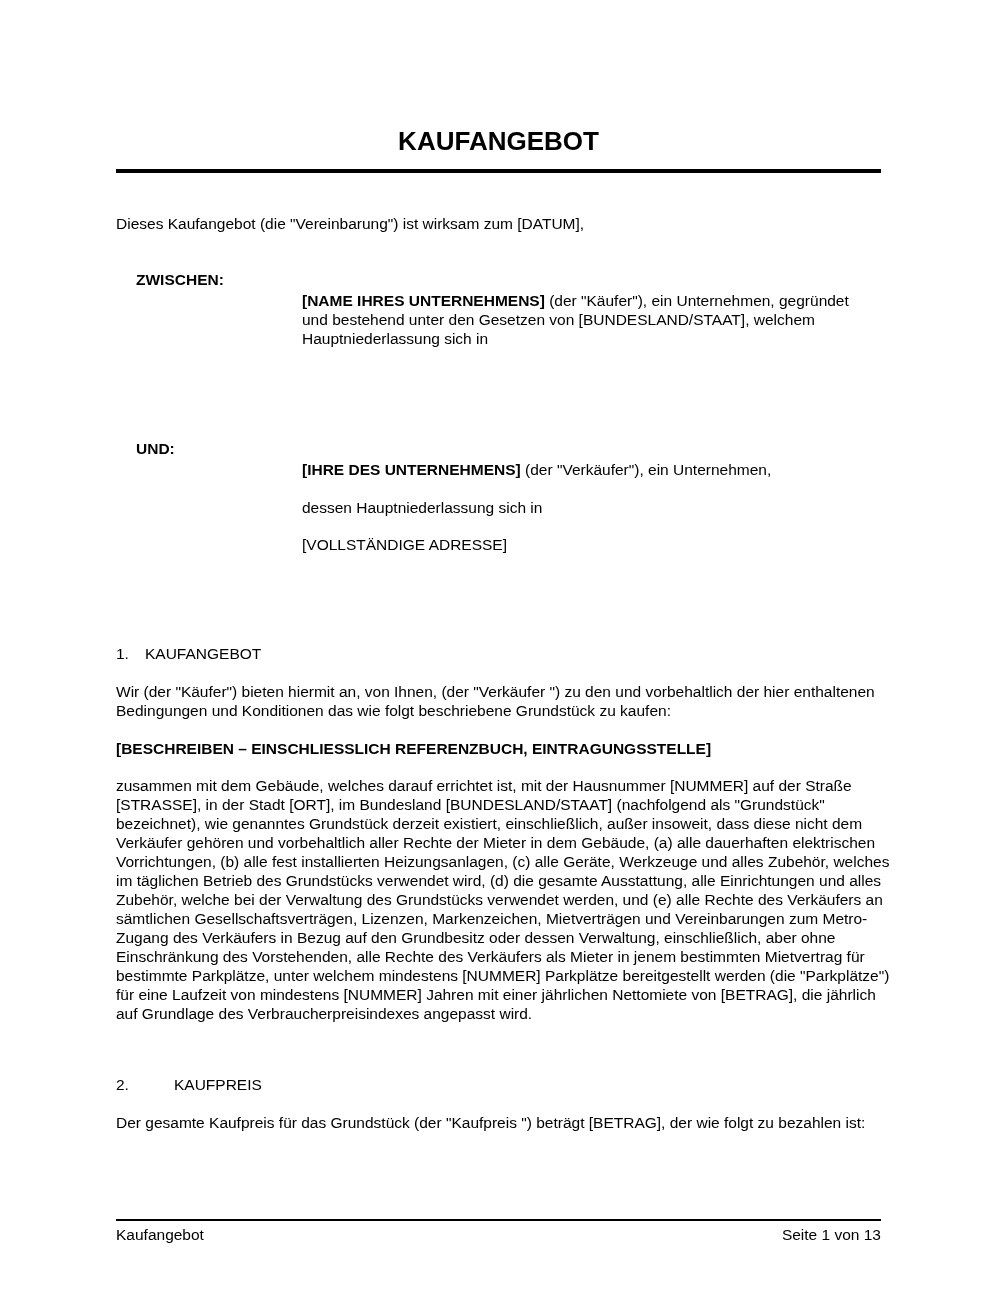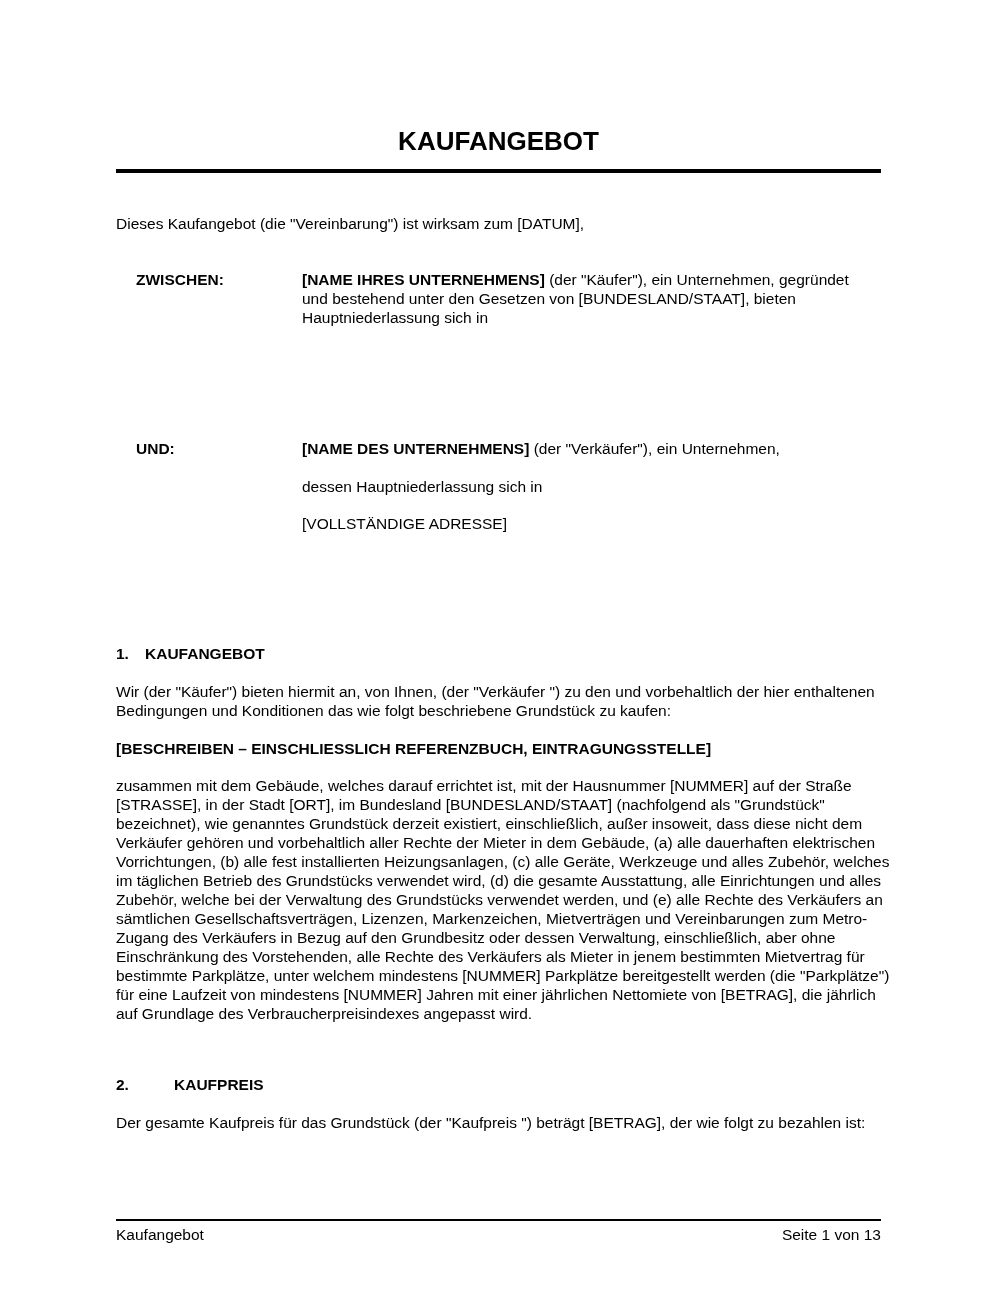--- a/index.html
+++ b/index.html
@@ -13,25 +13,25 @@
       text-align: center; font-weight: bold; font-size: 26px; letter-spacing: 0px;
     }
     .title-rule {
       position: absolute; left: 116px; width: 765px; top: 157px; height: 4px; background: #000;
     }
     .intro { position: absolute; left: 116px; top: 202px; line-height: 19px; }
     .party-label {
       position: absolute; left: 116px; font-weight: bold; line-height: 19px; margin-left: 20px;
     }
     .party-body {
-      position: absolute; left: 302px; width: 585px; line-height: 19px;
+      position: absolute; left: 302px; width: 585px; line-height: 19px; margin-top: 21px;
     }
     .party-body .p { margin: 0; }
     .gap { height: 18px; }
-    .sec-head { position: absolute; left: 116px; font-weight: bold; line-height: 19px; }
+    .sec-head { position: absolute; left: 116px; font-weight: normal; line-height: 19px; }
     .sec-head .num { display: inline-block; }
     .para { position: absolute; left: 116px; width: 775px; line-height: 19px; }
     .footer-rule {
       position: absolute; left: 116px; width: 765px; top: 1207px; height: 2px; background: #000;
     }
     .footer-left { position: absolute; left: 116px; top: 1213px; line-height: 19px; }
     .footer-right { position: absolute; right: 119px; top: 1213px; line-height: 19px; }
     b { font-weight: bold; }
   </style>
 </head>
@@ -41,31 +41,31 @@
 
   <div class="title">KAUFANGEBOT</div>
   <div class="title-rule"></div>
 
   <div class="intro">Dieses Kaufangebot (die "Vereinbarung") ist wirksam zum [DATUM],</div>
 
   <div class="party-label" style="top:258px;">ZWISCHEN:</div>
   <div class="party-body" style="top:258px;">
     <div class="p">
       <b>[NAME IHRES UNTERNEHMENS]</b><span> (der "Käufer"), ein Unternehmen, gegründet</span><br>
-      <span>und bestehend unter den Gesetzen von [BUNDESLAND/STAAT], bieten</span><br>
+      <span>und bestehend unter den Gesetzen von [BUNDESLAND/STAAT], welchem</span><br>
       <span>Hauptniederlassung sich in</span>
     </div>
     <div class="gap"></div>
     <div class="gap"></div>
   </div>
 
   <div class="party-label" style="top:427px;">UND:</div>
   <div class="party-body" style="top:427px;">
     <div class="p">
-      <b>[NAME DES UNTERNEHMENS]</b><span> (der "Verkäufer"), ein Unternehmen,</span><br>
+      <b>[IHRE DES UNTERNEHMENS]</b><span> (der "Verkäufer"), ein Unternehmen,</span><br>
       <br>
       <span>dessen Hauptniederlassung sich in</span>
     </div>
     <div class="gap"></div>
     <div class="p">[VOLLSTÄNDIGE ADRESSE]</div>
     <div class="gap"></div>
   </div>
 
   <div class="sec-head" style="top:632px;">
     <span class="num" style="width:29px;">1.</span><span>KAUFANGEBOT</span>

